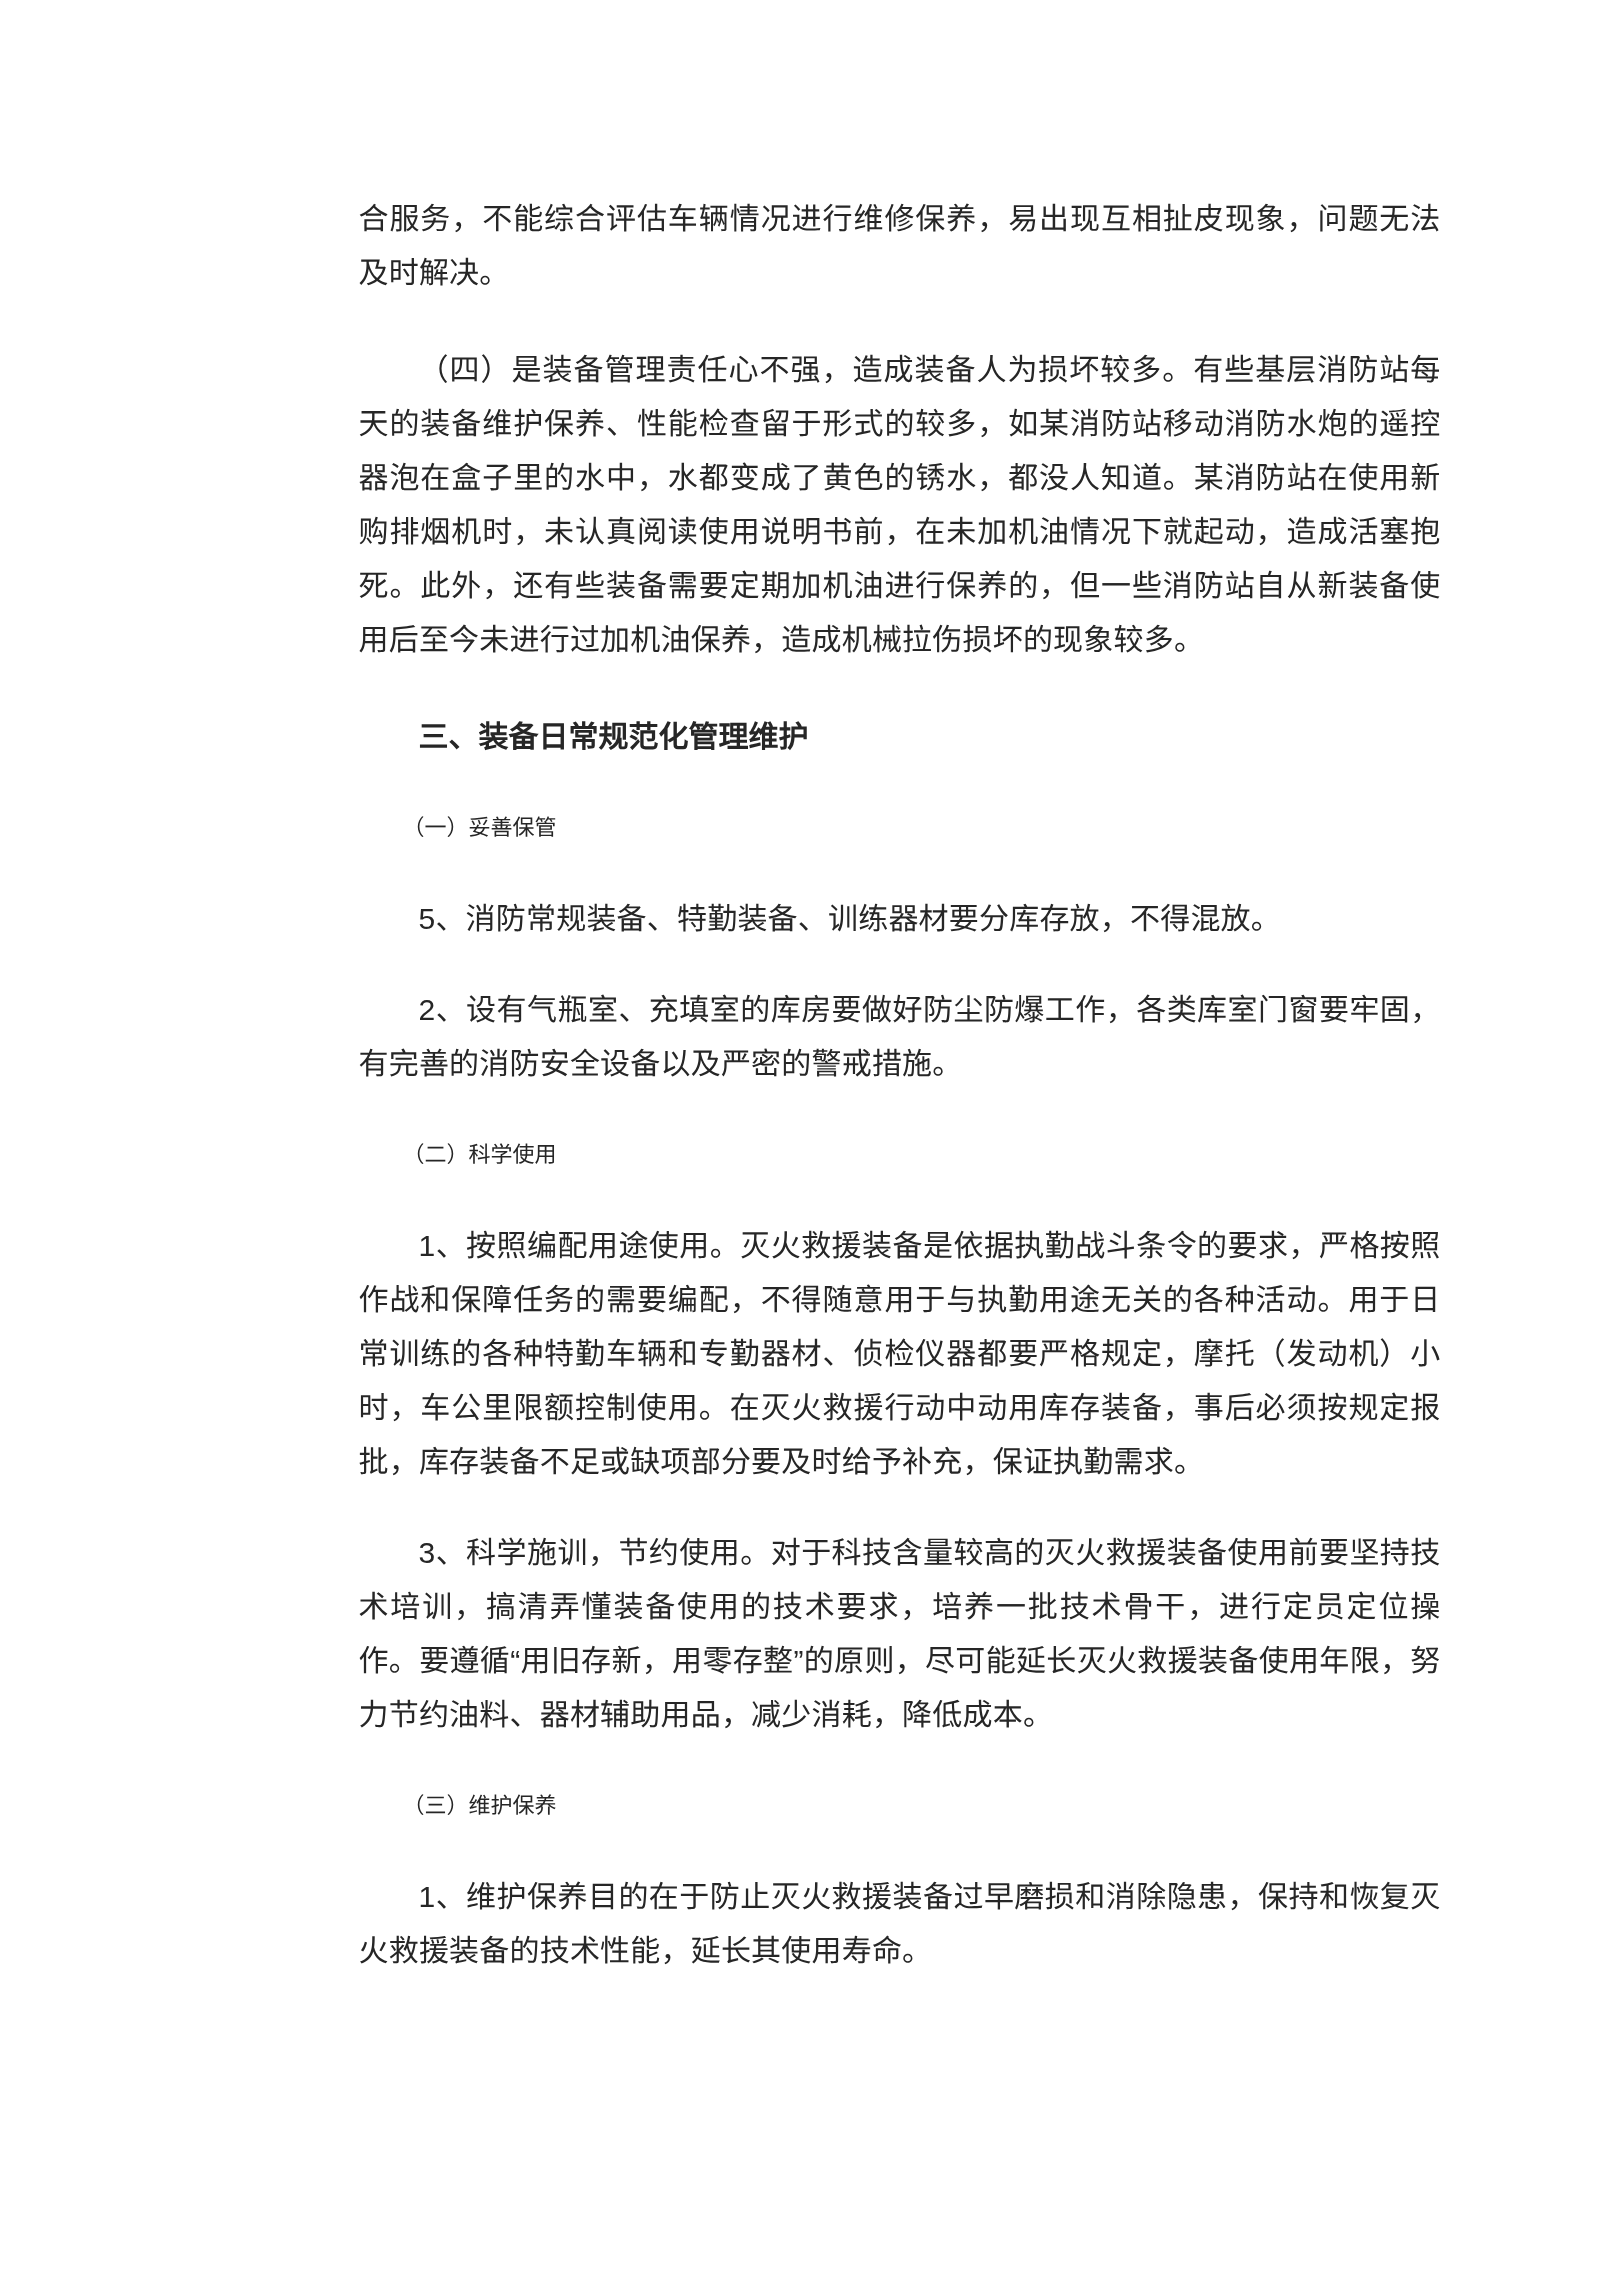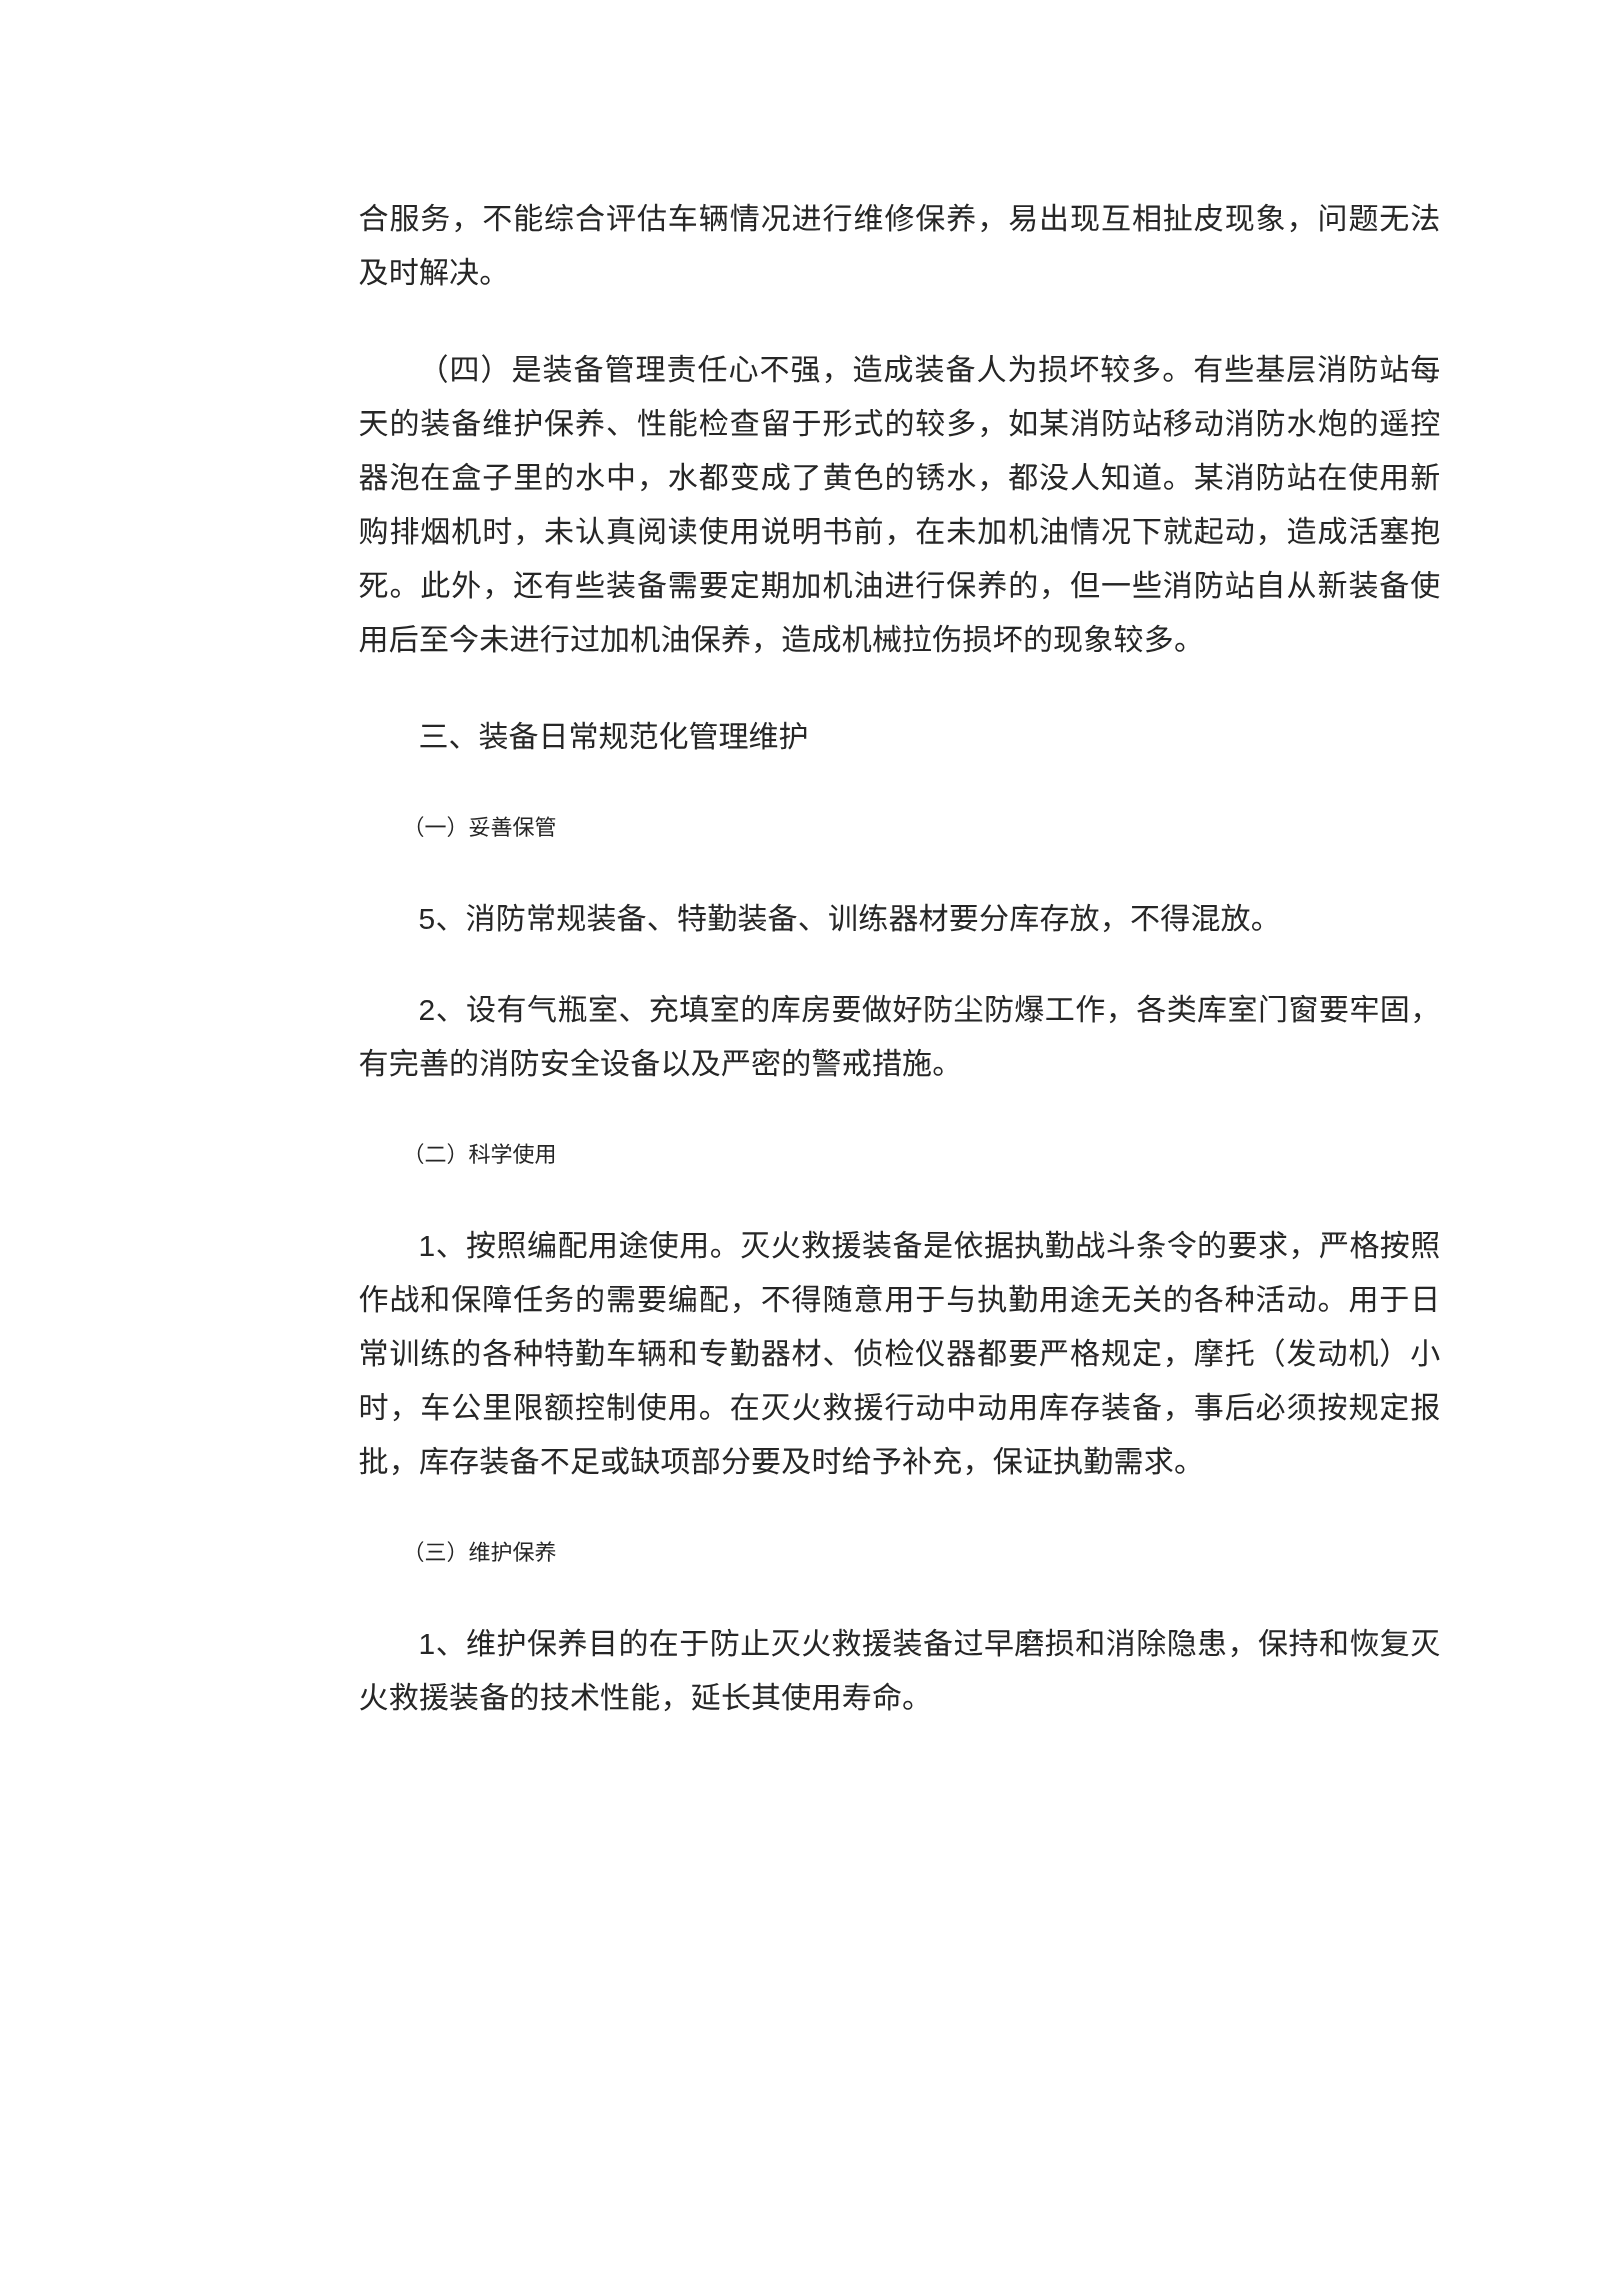--- a/index.html
+++ b/index.html
@@ -41,21 +41,21 @@
   }
   
   .gap-lg { margin-bottom: 43px; }
   .gap-md { margin-bottom: 37px; }
   .heading {
     font-size: 30px;
     line-height: 54px;
     color: #262626;
     text-indent: 2em;
     margin: 0 0 37px 0;
-    font-weight: 400;
+    font-weight: 700;
   }
   .subheading {
     font-size: 22px;
     line-height: 54px;
     color: #262626;
     text-indent: 2em;
     margin: 0 0 37px 0;
     font-weight: 400;
   }
 </style>
@@ -76,20 +76,21 @@
 
     <p class="para indent gap-md">5、消防常规装备、特勤装备、训练器材要分库存放，不得混放。</p>
 
     <p class="para indent gap-md">2、设有气瓶室、充填室的库房要做好防尘防爆工作，各类库室门窗要牢固，有完善的消防安全设备以及严密的警戒措施。</p>
 
     <p class="subheading">（二）科学使用</p>
 
     <p class="para indent gap-md">1、按照编配用途使用。灭火救援装备是依据执勤战斗条令的要求，严格按照作战和保障任务的需要编配，不得随意用于与执勤用途无关的各种活动。用于日常训练的各种特勤车辆和专勤器材、侦检仪器都要严格规定，摩托（发动机）小时，车公里限额控制使用。在灭火救援行动中动用库存装备，事后必须按规定报批，库存装备不足或缺项部分要及时给予补充，保证执勤需求。</p>
 
 
+    <p class="para indent gap-md">3、科学施训，节约使用。对于科技含量较高的灭火救援装备使用前要坚持技术培训，搞清弄懂装备使用的技术要求，培养一批技术骨干，进行定员定位操作。要遵循“用旧存新，用零存整”的原则，尽可能延长灭火救援装备使用年限，努力节约油料、器材辅助用品，减少消耗，降低成本。</p>
 
     <p class="subheading">（三）维护保养</p>
 
     <p class="para indent gap-md">1、维护保养目的在于防止灭火救援装备过早磨损和消除隐患，保持和恢复灭火救援装备的技术性能，延长其使用寿命。</p>
 
   </div>
 </div>
 
 
 </body></html>

